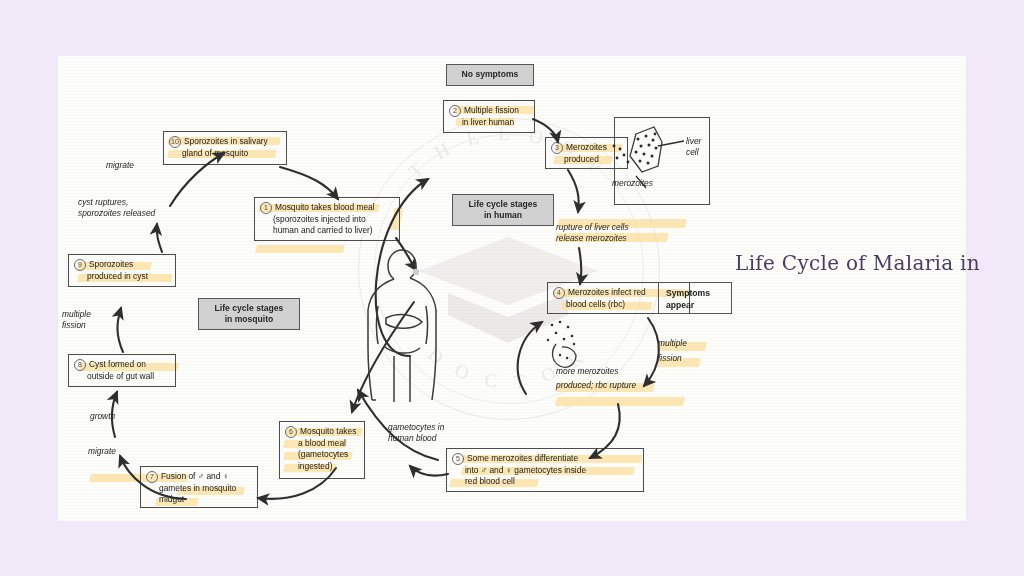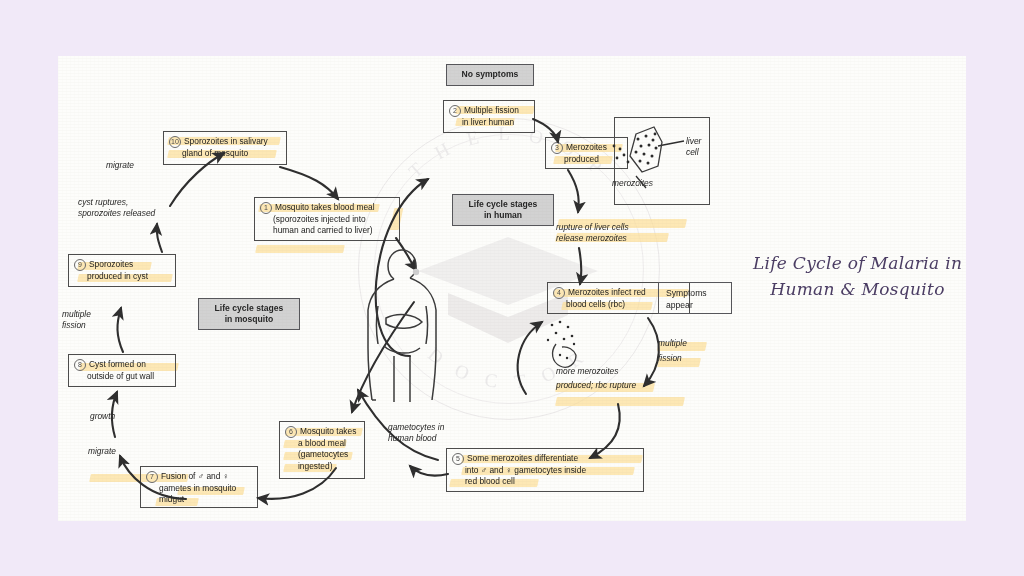--- a/index.html
+++ b/index.html
@@ -71,39 +71,38 @@
   .greybox{
     position:absolute;border:1.4px solid #56565a;
     background:#d2d2d2;box-sizing:border-box;
     font-size:8.6px;font-weight:bold;color:#262626;
     line-height:11.5px;text-align:center;
     display:flex;align-items:center;justify-content:center;
   }
   .whitebox{
     position:absolute;border:1.4px solid #56565a;
     background:transparent;box-sizing:border-box;
-    font-size:8.6px;font-weight:normal;color:#222;
+    font-size:8.6px;font-weight:bold;color:#222;
     line-height:11.5px;padding:5px 7px;
   }
 
   
   .note{
     position:absolute;font-size:8.4px;line-height:11.4px;
     color:#1d1d1c;z-index:2;white-space:nowrap;font-style:italic;
   }
 
   
   #draw{position:absolute;left:0;top:0;width:908px;height:465px;z-index:3;}
 
   
   .title{
     position:absolute;left:735px;top:250px;width:245px;
     font-family:"DejaVu Serif", serif;
-    font-style:italic;
-    font-size:17px;line-height:26px;
+    font-size:20px;line-height:26px;
     color:#4a3c63;text-align:center;
     letter-spacing:.3px;
   }
   .title .l2{display:block;}
 
   .grain{
     position:absolute;left:0;top:0;width:908px;height:465px;
     z-index:6;pointer-events:none;opacity:.05;
     background:
       repeating-linear-gradient(0deg, rgba(120,110,100,.5) 0 1px, transparent 1px 3px),
@@ -387,15 +386,14 @@
     <div class="note" style="left:330px;top:366px;">
       <span style="display:block">gametocytes in</span>
       <span style="display:block">human blood</span>
     </div>
 
     <div class="grain"></div>
   </div>
 
   <div class="title">
     <span>Life Cycle of Malaria in</span>
-    <span class="l2">Human &amp; Mosquito</span>
   </div>
 </div>
 
 </body></html>

